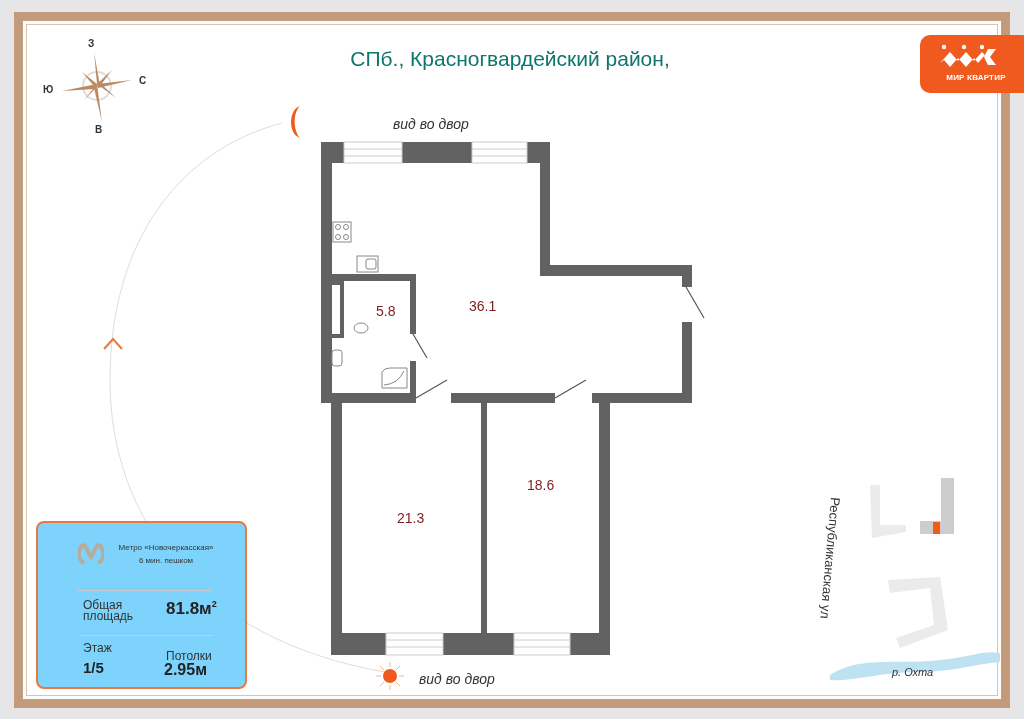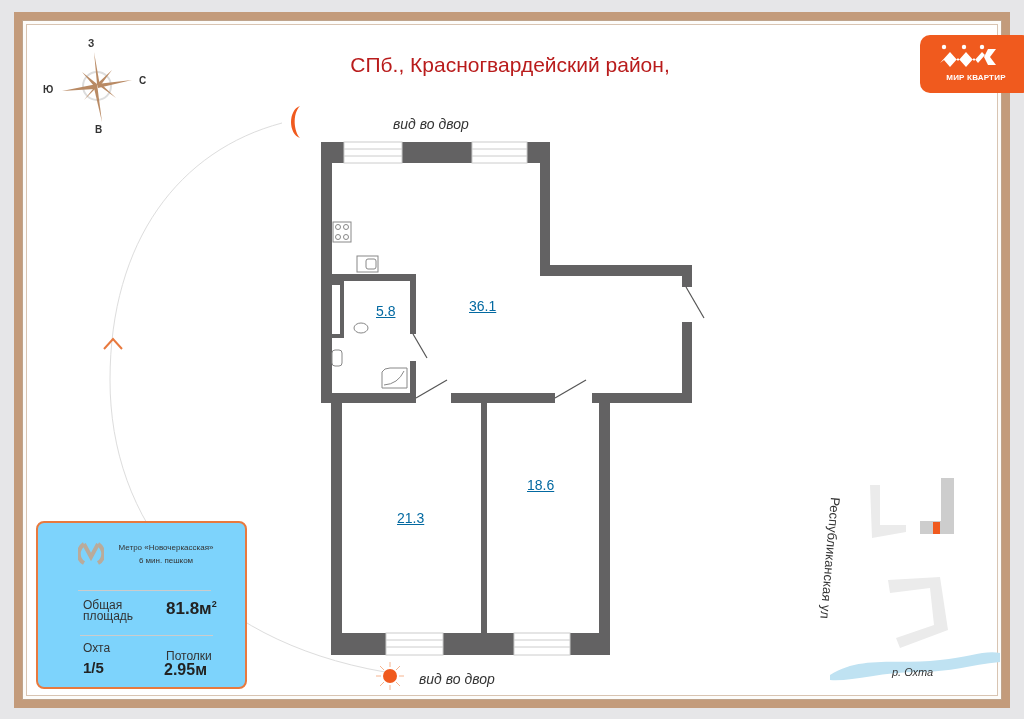--- a/index.html
+++ b/index.html
@@ -15,41 +15,41 @@
     .frame-inner {
       position: absolute; left: 8px; top: 8px; right: 8px; bottom: 8px;
       background: #fdfcfa; border: 1px solid #bfa48c; box-sizing: border-box;
     }
     .frame-inner2 {
       position: absolute; left: 3px; top: 3px; right: 3px; bottom: 3px;
       background: #ffffff; border: 1px solid #d8c4b2; box-sizing: border-box;
     }
     .abs { position: absolute; }
     .title {
-      left: 300px; top: 50px; width: 420px; text-align: center;
-      font-size: 21px; line-height: 29px; color: #b91c1c; font-weight: normal;
+      left: 300px; top: 44px; width: 420px; text-align: center;
+      font-size: 21px; line-height: 29px; color: #0f766e; font-weight: normal;
     }
     .view-label {
       font-size: 14px; font-style: italic; color: #333;
     }
     .logo {
       left: 876px; top: 35px; width: 112px; height: 58px; border-radius: 10px;
       background: #f05a1e; color: #fff; text-align: center; margin-left: 44px;
     }
     .logo-text { position: absolute; left: 0; right: 0; top: 38px; font-size: 8px; font-weight: bold; letter-spacing: 0.2px; }
     .compass-letter { font-size: 10px; font-weight: bold; color: #333; }
     .info-card {
       left: 36px; top: 521px; width: 211px; height: 168px;
       border: 2px solid #e8793e; border-radius: 8px; background: #7dd3fc; box-sizing: border-box;
     }
     .metro-text { font-size: 8px; color: #333; text-align: center; }
     .card-label { font-size: 12px; color: #333; line-height: 11px; }
     .card-value { font-weight: bold; color: #222; }
     .card-divider { position: absolute; height: 1px; background: #ccc; }
-    .room-label { font-size: 14px; color: #0369a1; text-decoration: underline; }
+    .room-label { font-size: 14px; color: #7f1d1d; }
     .street-label {
       font-size: 13px; color: #333; transform-origin: left top; transform: rotate(95deg);
       white-space: nowrap;
     }
     .river-label { font-size: 11px; font-style: italic; color: #333; }
   </style>
 </head>
 <body>
 
 <div class="frame">
@@ -212,21 +212,21 @@
   <div class="abs metro-text" style="left:68px;top:33px;width:120px">6 мин. пешком</div>
   <div class="card-divider" style="left:40px;top:67px;width:133px"></div>
   <div class="abs card-label" style="left:45px;top:77px">
     <div>Общая</div>
     <div>площадь</div>
   </div>
   <div class="abs card-value" style="left:128px;top:76px;font-size:17px">
     <span>81.8м</span><sup style="font-size:9px">2</sup>
   </div>
   <div class="card-divider" style="left:42px;top:112px;width:133px"></div>
-  <div class="abs card-label" style="left:45px;top:120px">Охта</div>
+  <div class="abs card-label" style="left:45px;top:120px">Этаж</div>
   <div class="abs card-label" style="left:128px;top:128px">Потолки</div>
   <div class="abs card-value" style="left:45px;top:136px;font-size:15px">1/5</div>
   <div class="abs card-value" style="left:126px;top:138px;font-size:16px">2.95м</div>
 </div>
 
 <svg class="abs" style="left:800px;top:460px" width="210" height="230" viewBox="0 0 210 230">
   <path d="M70 25 L80 25 L80 65 L106 65 L106 72 L72 78 Z" fill="#ebebeb"></path>
   <path d="M88 120 L140 117 L148 170 L100 188 L96 178 L134 165 L130 128 L90 133 Z" fill="#ebebeb"></path>
   <path d="M141 18 L154 18 L154 74 L120 74 L120 61 L141 61 Z" fill="#cdcdcd"></path>
   <rect x="133" y="62" width="7" height="12" fill="#f05a1e"></rect>

